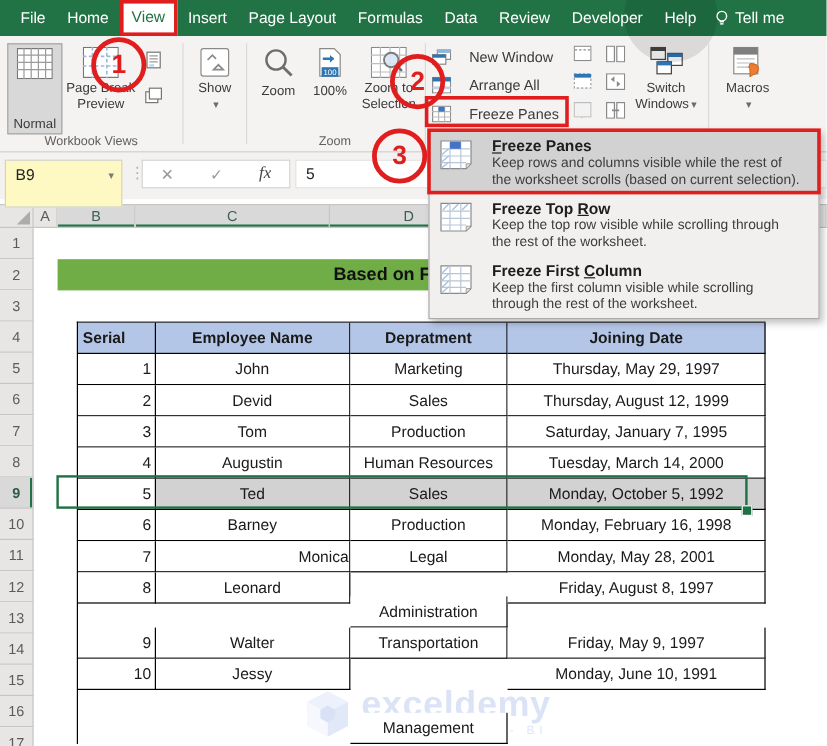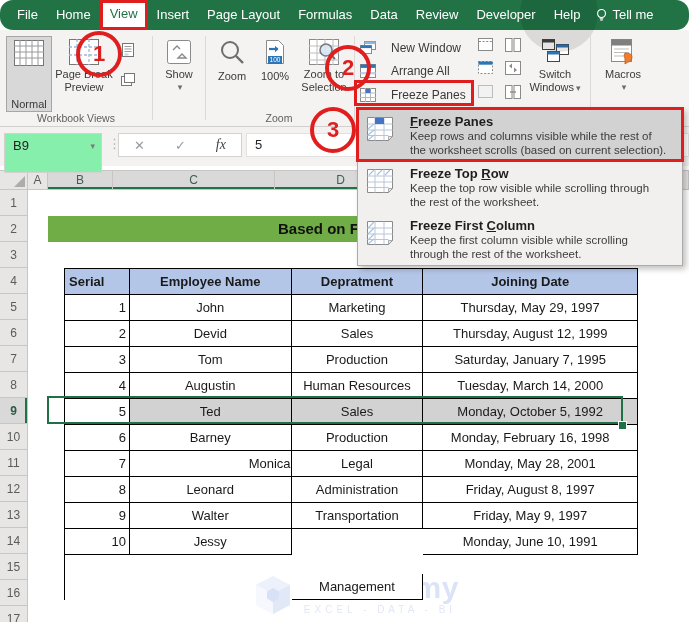--- a/index.html
+++ b/index.html
@@ -1,20 +1,20 @@
 <!DOCTYPE html>
 <html><head>
 <meta charset="utf-8">
 <style>
   html,body{margin:0;padding:0;background:#fff;}
   #app{position:relative;width:689px;height:622px;overflow:hidden;
        font-family:"Liberation Sans",sans-serif;background:#fff;}
   
   .tabbar{position:absolute;left:0;top:0;width:689px;height:30px;background:#217346;
-          display:flex;align-items:center;color:#fff;font-size:13px;z-index:10;border-radius:13px;}
+          display:flex;align-items:center;color:#fff;font-size:13px;z-index:10;}
   .tabbar .deco-circle{position:absolute;left:520px;top:-26px;width:78px;height:78px;
           border-radius:50%;background:rgba(0,0,0,0.10);}
   .tab{padding:0 9px;height:30px;line-height:30px;white-space:nowrap;cursor:default;position:relative;z-index:2;}
   .tab.active{background:#fff;color:#217346;border:3px solid #E01E1E;height:24px;line-height:22px;box-sizing:content-box;padding:0 7px;}
   .bulb{display:inline-block;width:13px;height:15px;margin:0 2px 0 6px;vertical-align:-2px;}
   
   .ribbon{position:absolute;left:0;top:30px;width:689px;height:96px;background:#F4F3F2;
           border-bottom:1px solid #D2D0CE;color:#3B3A39;z-index:5;}
   .vsep{position:absolute;top:6px;height:84px;width:1px;background:#DCDAD8;}
   .bigbtn{position:absolute;top:6px;display:flex;flex-direction:column;align-items:center;
@@ -25,21 +25,21 @@
   .smicon{position:absolute;width:18px;height:18px;}
   .smallbtn{position:absolute;display:flex;align-items:center;gap:15px;font-size:12px;height:20px;color:#3B3A39;white-space:nowrap;}
   .ddarrow{font-size:9px;color:#6b6b6b;margin-left:2px;}
   
   .redbox{position:absolute;border:3px solid #E01E1E;box-sizing:border-box;z-index:60;pointer-events:none;}
   .redcircle{position:absolute;width:38px;height:38px;border:4px solid #E01E1E;border-radius:50%;
              color:#E01E1E;font-size:22px;font-weight:bold;display:flex;align-items:center;justify-content:center;
              z-index:60;background:transparent;pointer-events:none;}
   
   .fbar{position:absolute;left:0;top:126px;width:689px;height:40px;background:#F3F2F1;z-index:4;}
-  .namebox{position:absolute;left:4px;top:7px;width:98px;height:40px;background:#86efac;border:1px solid #D4D2D0;
+  .namebox{position:absolute;left:4px;top:7px;width:98px;height:40px;background:#fef9c3;border:1px solid #D4D2D0;
            font-size:13px;color:#242424;line-height:24px;padding-left:8px;box-sizing:border-box;}
   .namebox .na{position:absolute;right:6px;top:0;color:#7a7a7a;font-size:9px;}
   .fdots{position:absolute;left:108px;top:10px;color:#B3B1AF;font-size:13px;}
   .fxbox{position:absolute;left:118px;top:7px;width:124px;height:24px;background:#fff;border:1px solid #D4D2D0;
          box-sizing:border-box;display:flex;align-items:center;justify-content:space-around;color:#9a9a9a;font-size:13px;}
   .fxbox .fx{font-style:italic;font-family:"Liberation Serif",serif;color:#444;font-size:14px;}
   .ffield{position:absolute;left:246px;top:7px;right:0;height:24px;background:#fff;border:1px solid #E3E1DF;
           box-sizing:border-box;font-size:13px;color:#242424;line-height:22px;padding-left:8px;}
   
   .sheet{position:absolute;left:0;top:166px;width:689px;height:456px;background:#fff;z-index:1;}
@@ -415,21 +415,21 @@
         </div>
         <div class="trow">
           <div class="tcell num" style="width: 65px;">7</div>
           <div class="tcell ctr" style="width: 162px; text-align: right;">Monica</div>
           <div class="tcell ctr" style="width: 132px;">Legal</div>
           <div class="tcell ctr" style="width: 215px;">Monday, May 28, 2001</div>
         </div>
         <div class="trow">
           <div class="tcell num" style="width: 65px;">8</div>
           <div class="tcell ctr" style="width: 162px;">Leonard</div>
-          <div class="tcell ctr" style="width: 132px;">Administration</div>
+          <div class="tcell ctr" style="width: 132px; margin-top: 20px;">Administration</div>
           <div class="tcell ctr" style="width: 215px;">Friday, August 8, 1997</div>
         </div>
         <div class="trow">
           <div class="tcell num" style="width: 65px;">9</div>
           <div class="tcell ctr" style="width: 162px;">Walter</div>
           <div class="tcell ctr" style="width: 132px;">Transportation</div>
           <div class="tcell ctr" style="width: 215px;">Friday, May 9, 1997</div>
         </div>
         <div class="trow">
           <div class="tcell num" style="width: 65px;">10</div>

